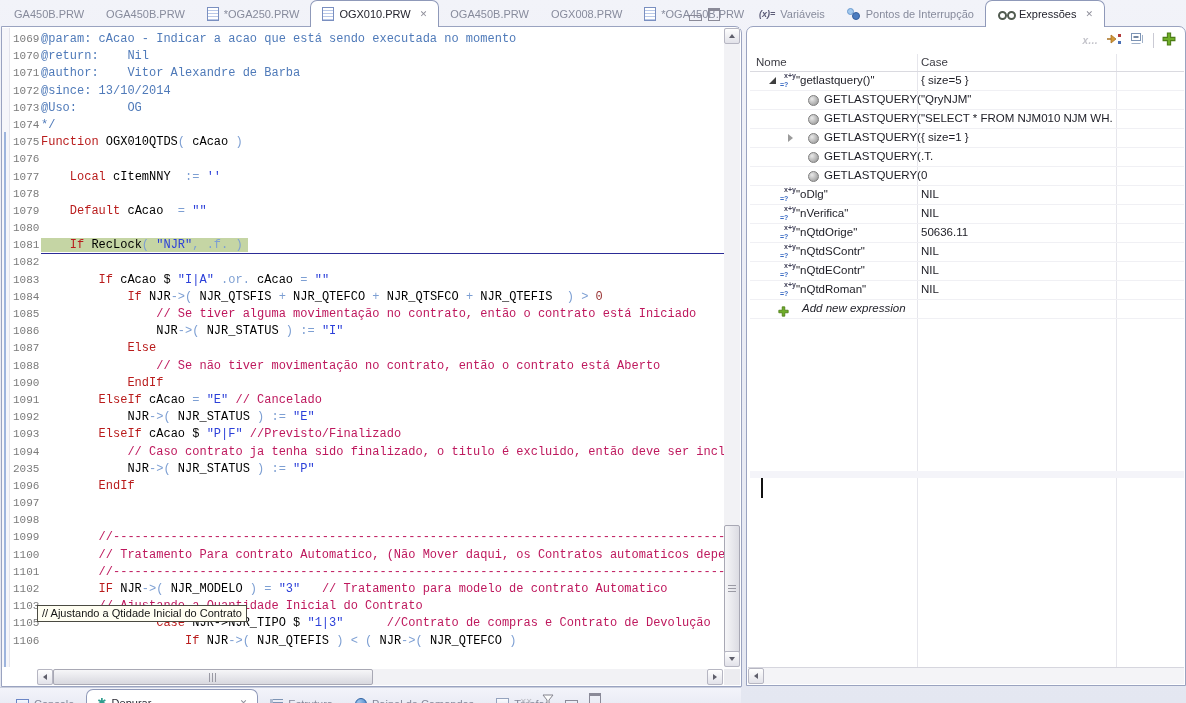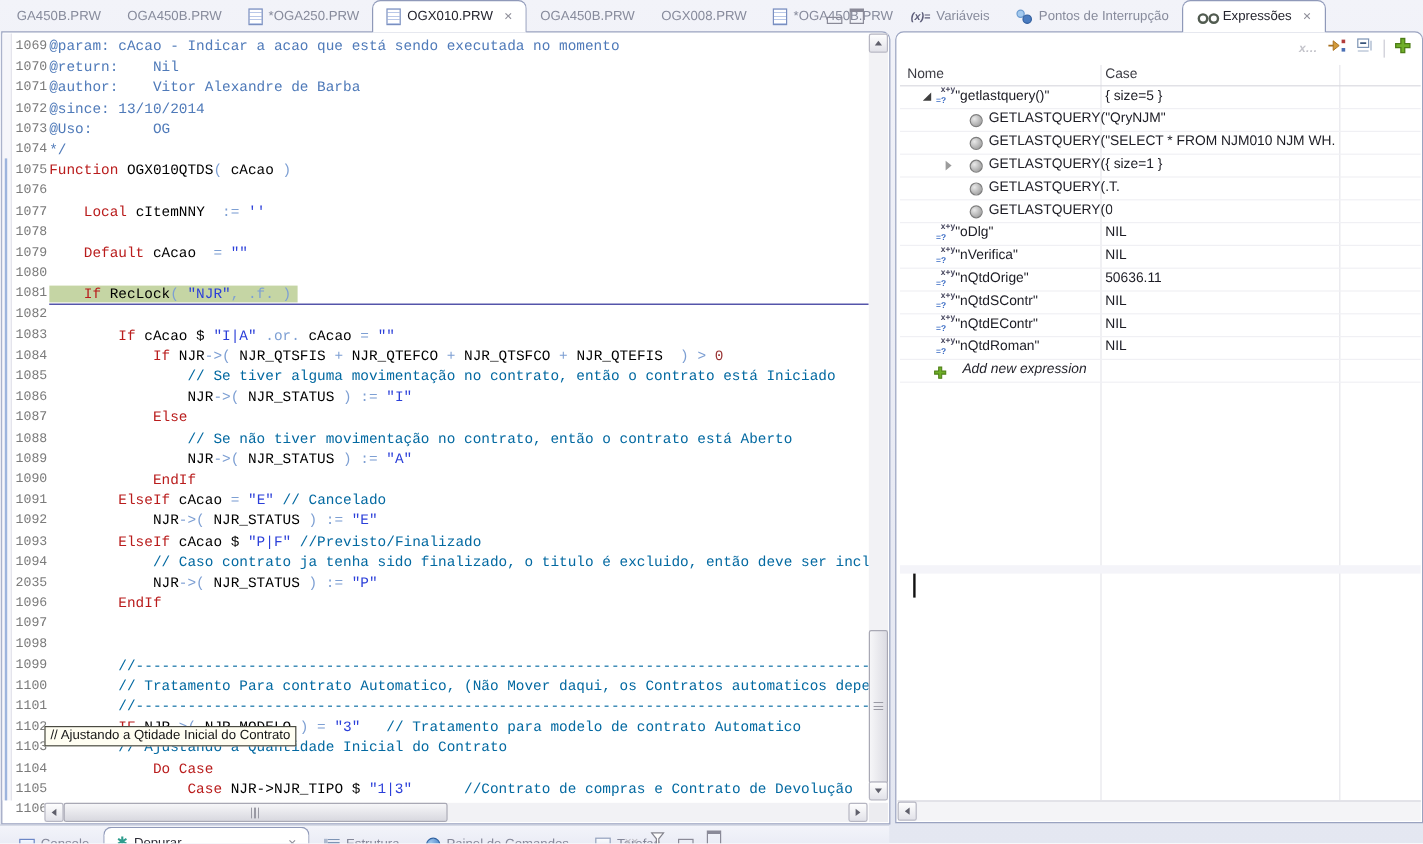--- a/index.html
+++ b/index.html
@@ -24,21 +24,21 @@
   .quickdiff{position:absolute;left:2px;top:104px;bottom:0;width:2px;background:#9db4dd;}
   .code-area{position:absolute;left:8px;right:17px;top:1px;height:646px;overflow:hidden;padding-top:3px;background:#fff;}
   .cl{display:flex;height:17.2px;}
   .ln{flex:0 0 28px;font:11px/17.2px "Liberation Mono",monospace;color:#7b7b7b;padding-left:3px;}
   .lc{flex:1;white-space:pre;font:12px/17.2px "Liberation Mono",monospace;overflow:hidden;height:17.2px;box-sizing:border-box;}
   .lc.cur{border-bottom:1px solid #2c2c96;}
   .lc.cur .txt{background:#c5d5a4;padding-right:5px;}
   .tk-pl{color:#000;}
   .tk-kw{color:#b91c1c;font-weight:normal;margin-top:28px;}
   .tk-str{color:#2b3fd9;}
-  .tk-com{color:#0369a1;}
+  .tk-com{color:#be185d;}
   .tk-doc{color:#4f7ab9;}
   .tk-op{color:#7d9fd3;}
   .tk-num{color:#993333;}
   .tooltip{position:absolute;left:35px;top:578px;z-index:6;background:#fffef2;border:1px solid #4a4a42;
     font-size:11px;padding:1px 4px 2px 4px;color:#141414;white-space:nowrap;}
 
   
   .vscroll{position:absolute;top:1px;right:1px;width:16px;bottom:19px;background:#f2f2f5;}
   .hscroll{position:absolute;left:35px;right:18px;bottom:1px;height:16px;background:#f2f2f5;}
   .sb-btn{position:absolute;width:14px;height:14px;background:linear-gradient(#fefefe,#e2e2e9);
@@ -238,24 +238,20 @@
           </div>
           <div class="cl">
             <span class="ln">1087</span>
             <span class="lc"><span class="txt"><span class="tk-pl">            </span><span class="tk-kw">Else</span></span></span>
           </div>
           <div class="cl">
             <span class="ln">1088</span>
             <span class="lc"><span class="txt"><span class="tk-com">                // Se não tiver movimentação no contrato, então o contrato está Aberto</span></span></span>
           </div>
           <div class="cl">
-            <span class="ln">1089</span>
-            <span class="lc"><span class="txt"><span class="tk-pl">                NJR</span><span class="tk-op">-&gt;( </span><span class="tk-pl">NJR_STATUS </span><span class="tk-op">) := </span><span class="tk-str">"A"</span></span></span>
-          </div>
-          <div class="cl">
             <span class="ln">1090</span>
             <span class="lc"><span class="txt"><span class="tk-pl">            </span><span class="tk-kw">EndIf</span></span></span>
           </div>
           <div class="cl">
             <span class="ln">1091</span>
             <span class="lc"><span class="txt"><span class="tk-pl">        </span><span class="tk-kw">ElseIf</span><span class="tk-pl"> cAcao </span><span class="tk-op">= </span><span class="tk-str">"E" </span><span class="tk-com">// Cancelado</span></span></span>
           </div>
           <div class="cl">
             <span class="ln">1092</span>
             <span class="lc"><span class="txt"><span class="tk-pl">            NJR</span><span class="tk-op">-&gt;( </span><span class="tk-pl">NJR_STATUS </span><span class="tk-op">) := </span><span class="tk-str">"E"</span></span></span>
@@ -296,24 +292,20 @@
             <span class="ln">1101</span>
             <span class="lc"><span class="txt"><span class="tk-com">        //----------------------------------------------------------------------------------------------------</span></span></span>
           </div>
           <div class="cl">
             <span class="ln">1102</span>
             <span class="lc"><span class="txt"><span class="tk-pl">        </span><span class="tk-kw">IF</span><span class="tk-pl"> NJR</span><span class="tk-op">-&gt;( </span><span class="tk-pl">NJR_MODELO </span><span class="tk-op">) = </span><span class="tk-str">"3"</span><span class="tk-pl">   </span><span class="tk-com">// Tratamento para modelo de contrato Automatico</span></span></span>
           </div>
           <div class="cl">
             <span class="ln">1103</span>
             <span class="lc"><span class="txt"><span class="tk-com">        // Ajustando a Quantidade Inicial do Contrato</span></span></span>
-          </div>
-          <div class="cl">
-            <span class="ln">1104</span>
-            <span class="lc"><span class="txt"><span class="tk-pl">            </span><span class="tk-kw">Do Case</span></span></span>
           </div>
           <div class="cl">
             <span class="ln">1105</span>
             <span class="lc"><span class="txt"><span class="tk-pl">                </span><span class="tk-kw">Case</span><span class="tk-pl"> NJR-&gt;NJR_TIPO $ </span><span class="tk-str">"1|3"</span><span class="tk-pl">      </span><span class="tk-com">//Contrato de compras e Contrato de Devolução</span></span></span>
           </div>
           <div class="cl">
             <span class="ln">1106</span>
             <span class="lc"><span class="txt"><span class="tk-pl">                    </span><span class="tk-kw">If</span><span class="tk-pl"> NJR</span><span class="tk-op">-&gt;( </span><span class="tk-pl">NJR_QTEFIS </span><span class="tk-op">) &lt; ( </span><span class="tk-pl">NJR</span><span class="tk-op">-&gt;( </span><span class="tk-pl">NJR_QTEFCO </span><span class="tk-op">)</span></span></span>
           </div>
         </div>

